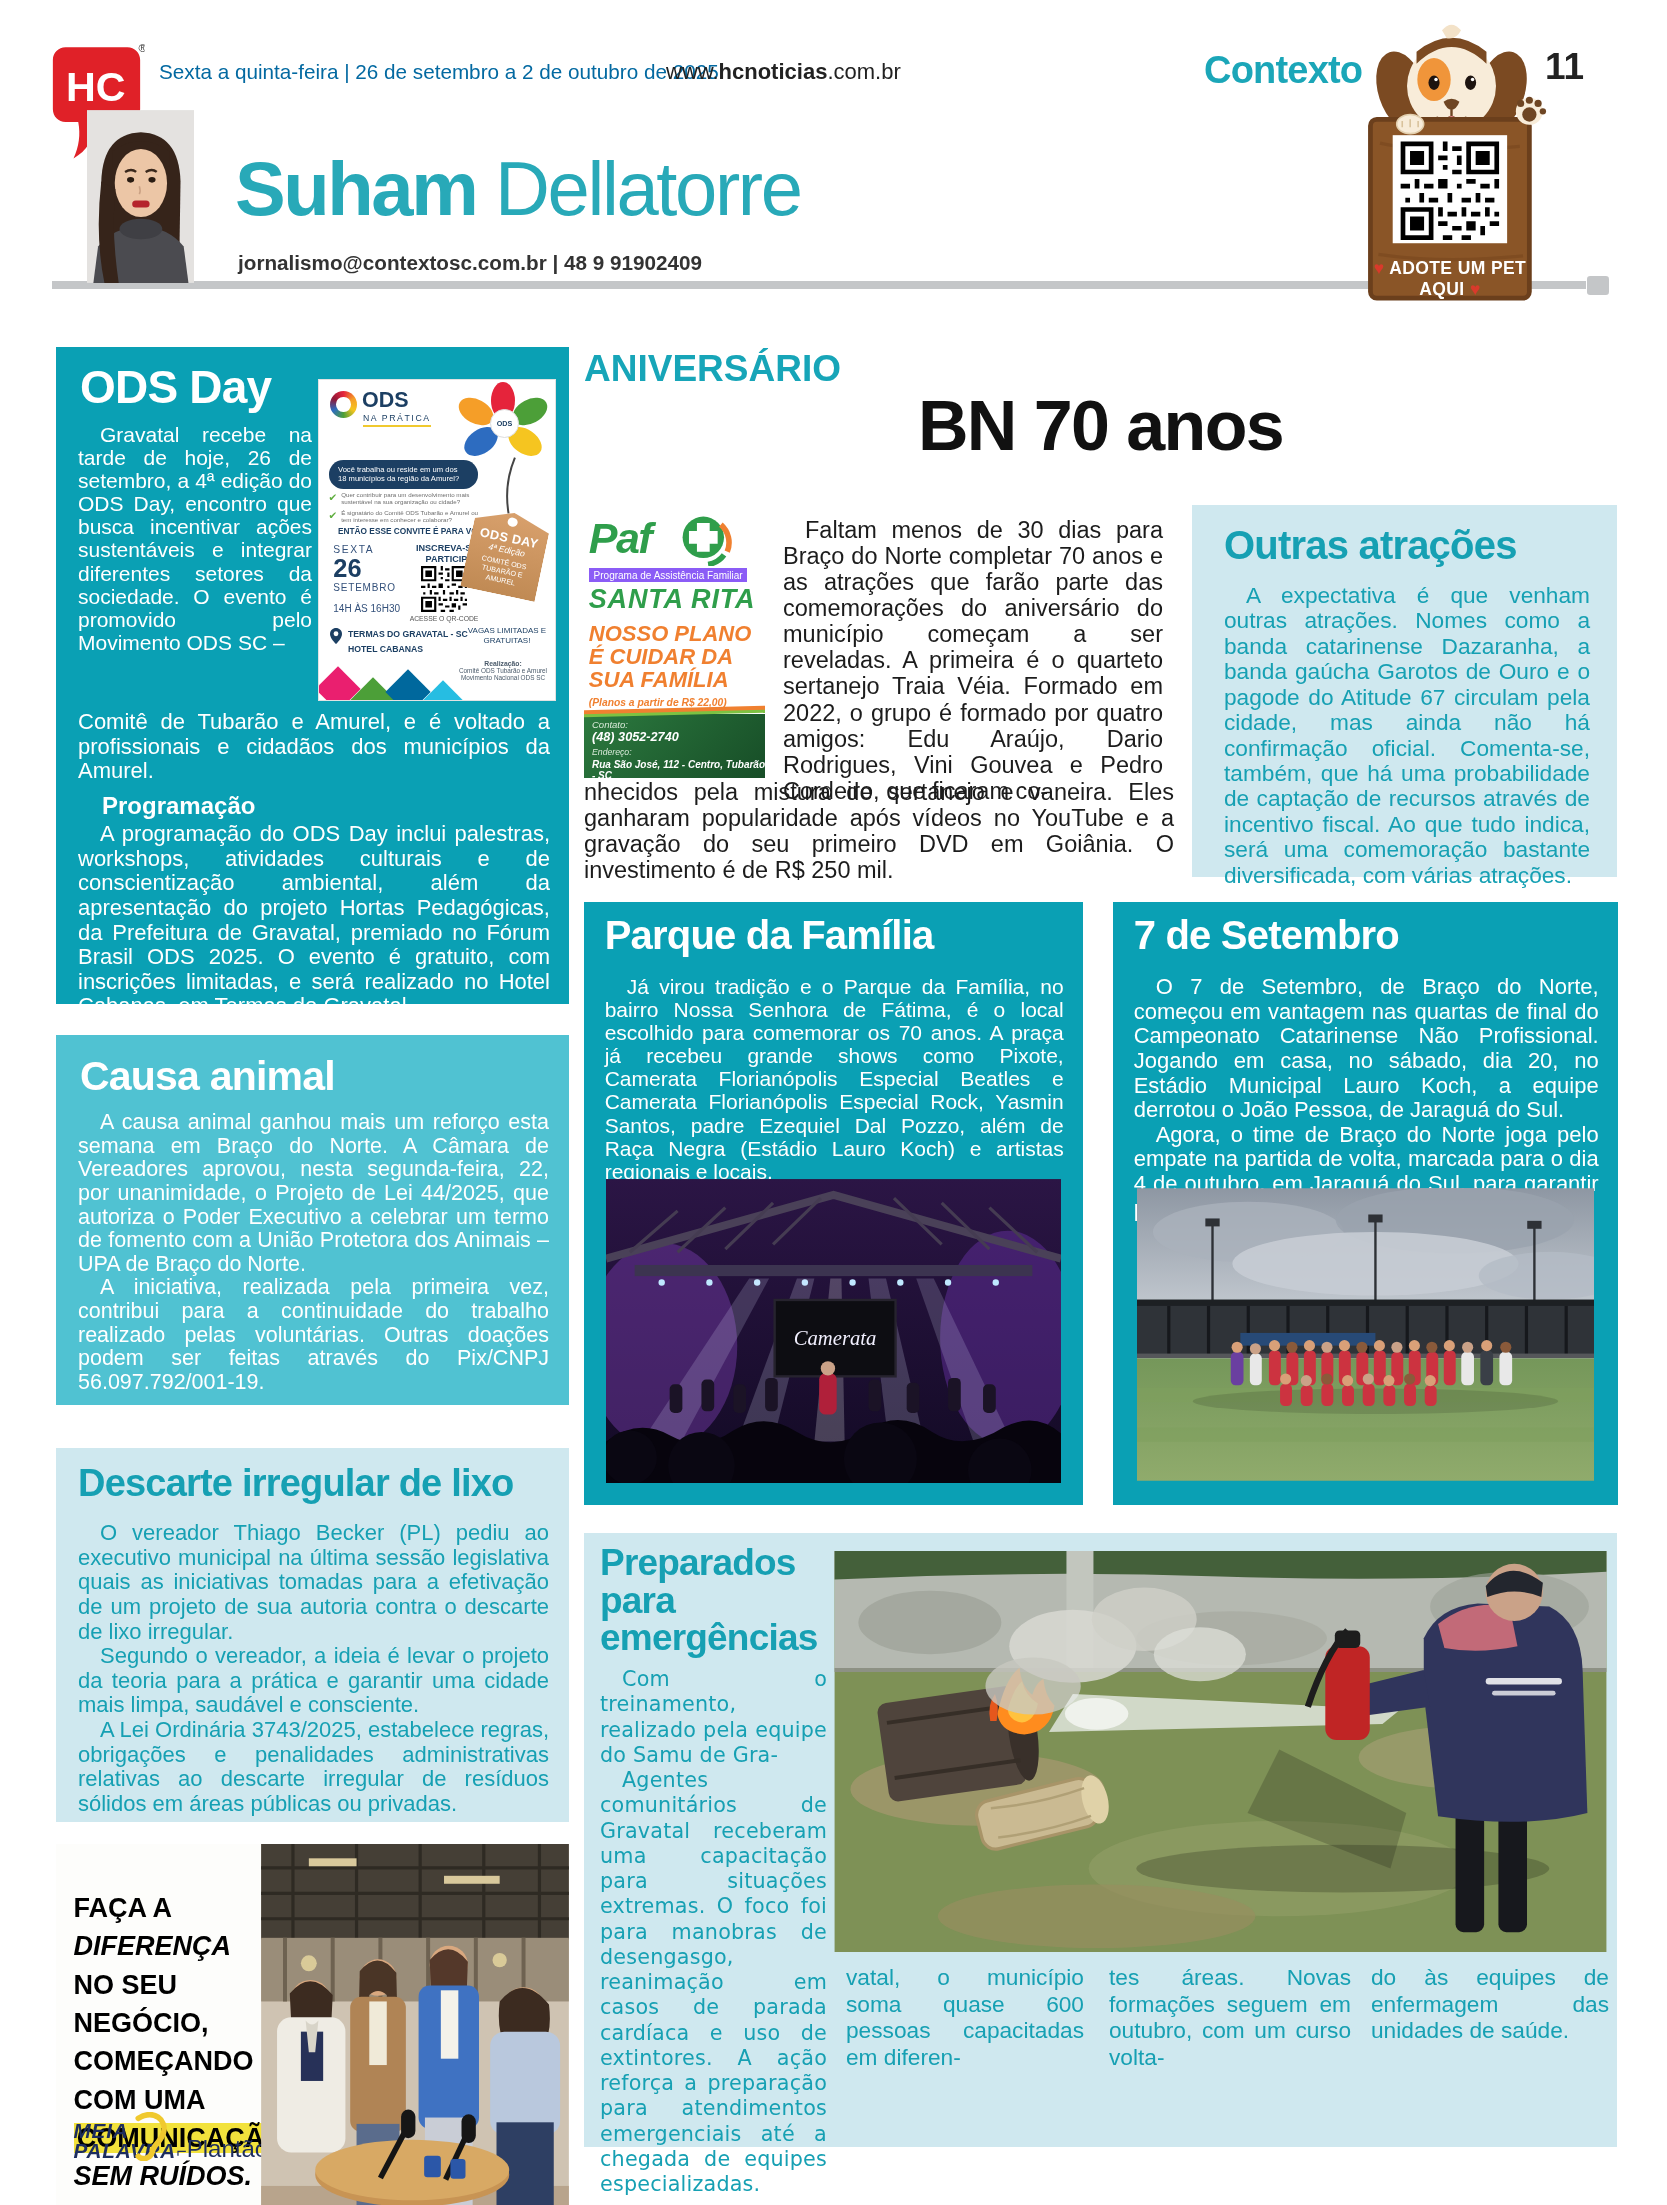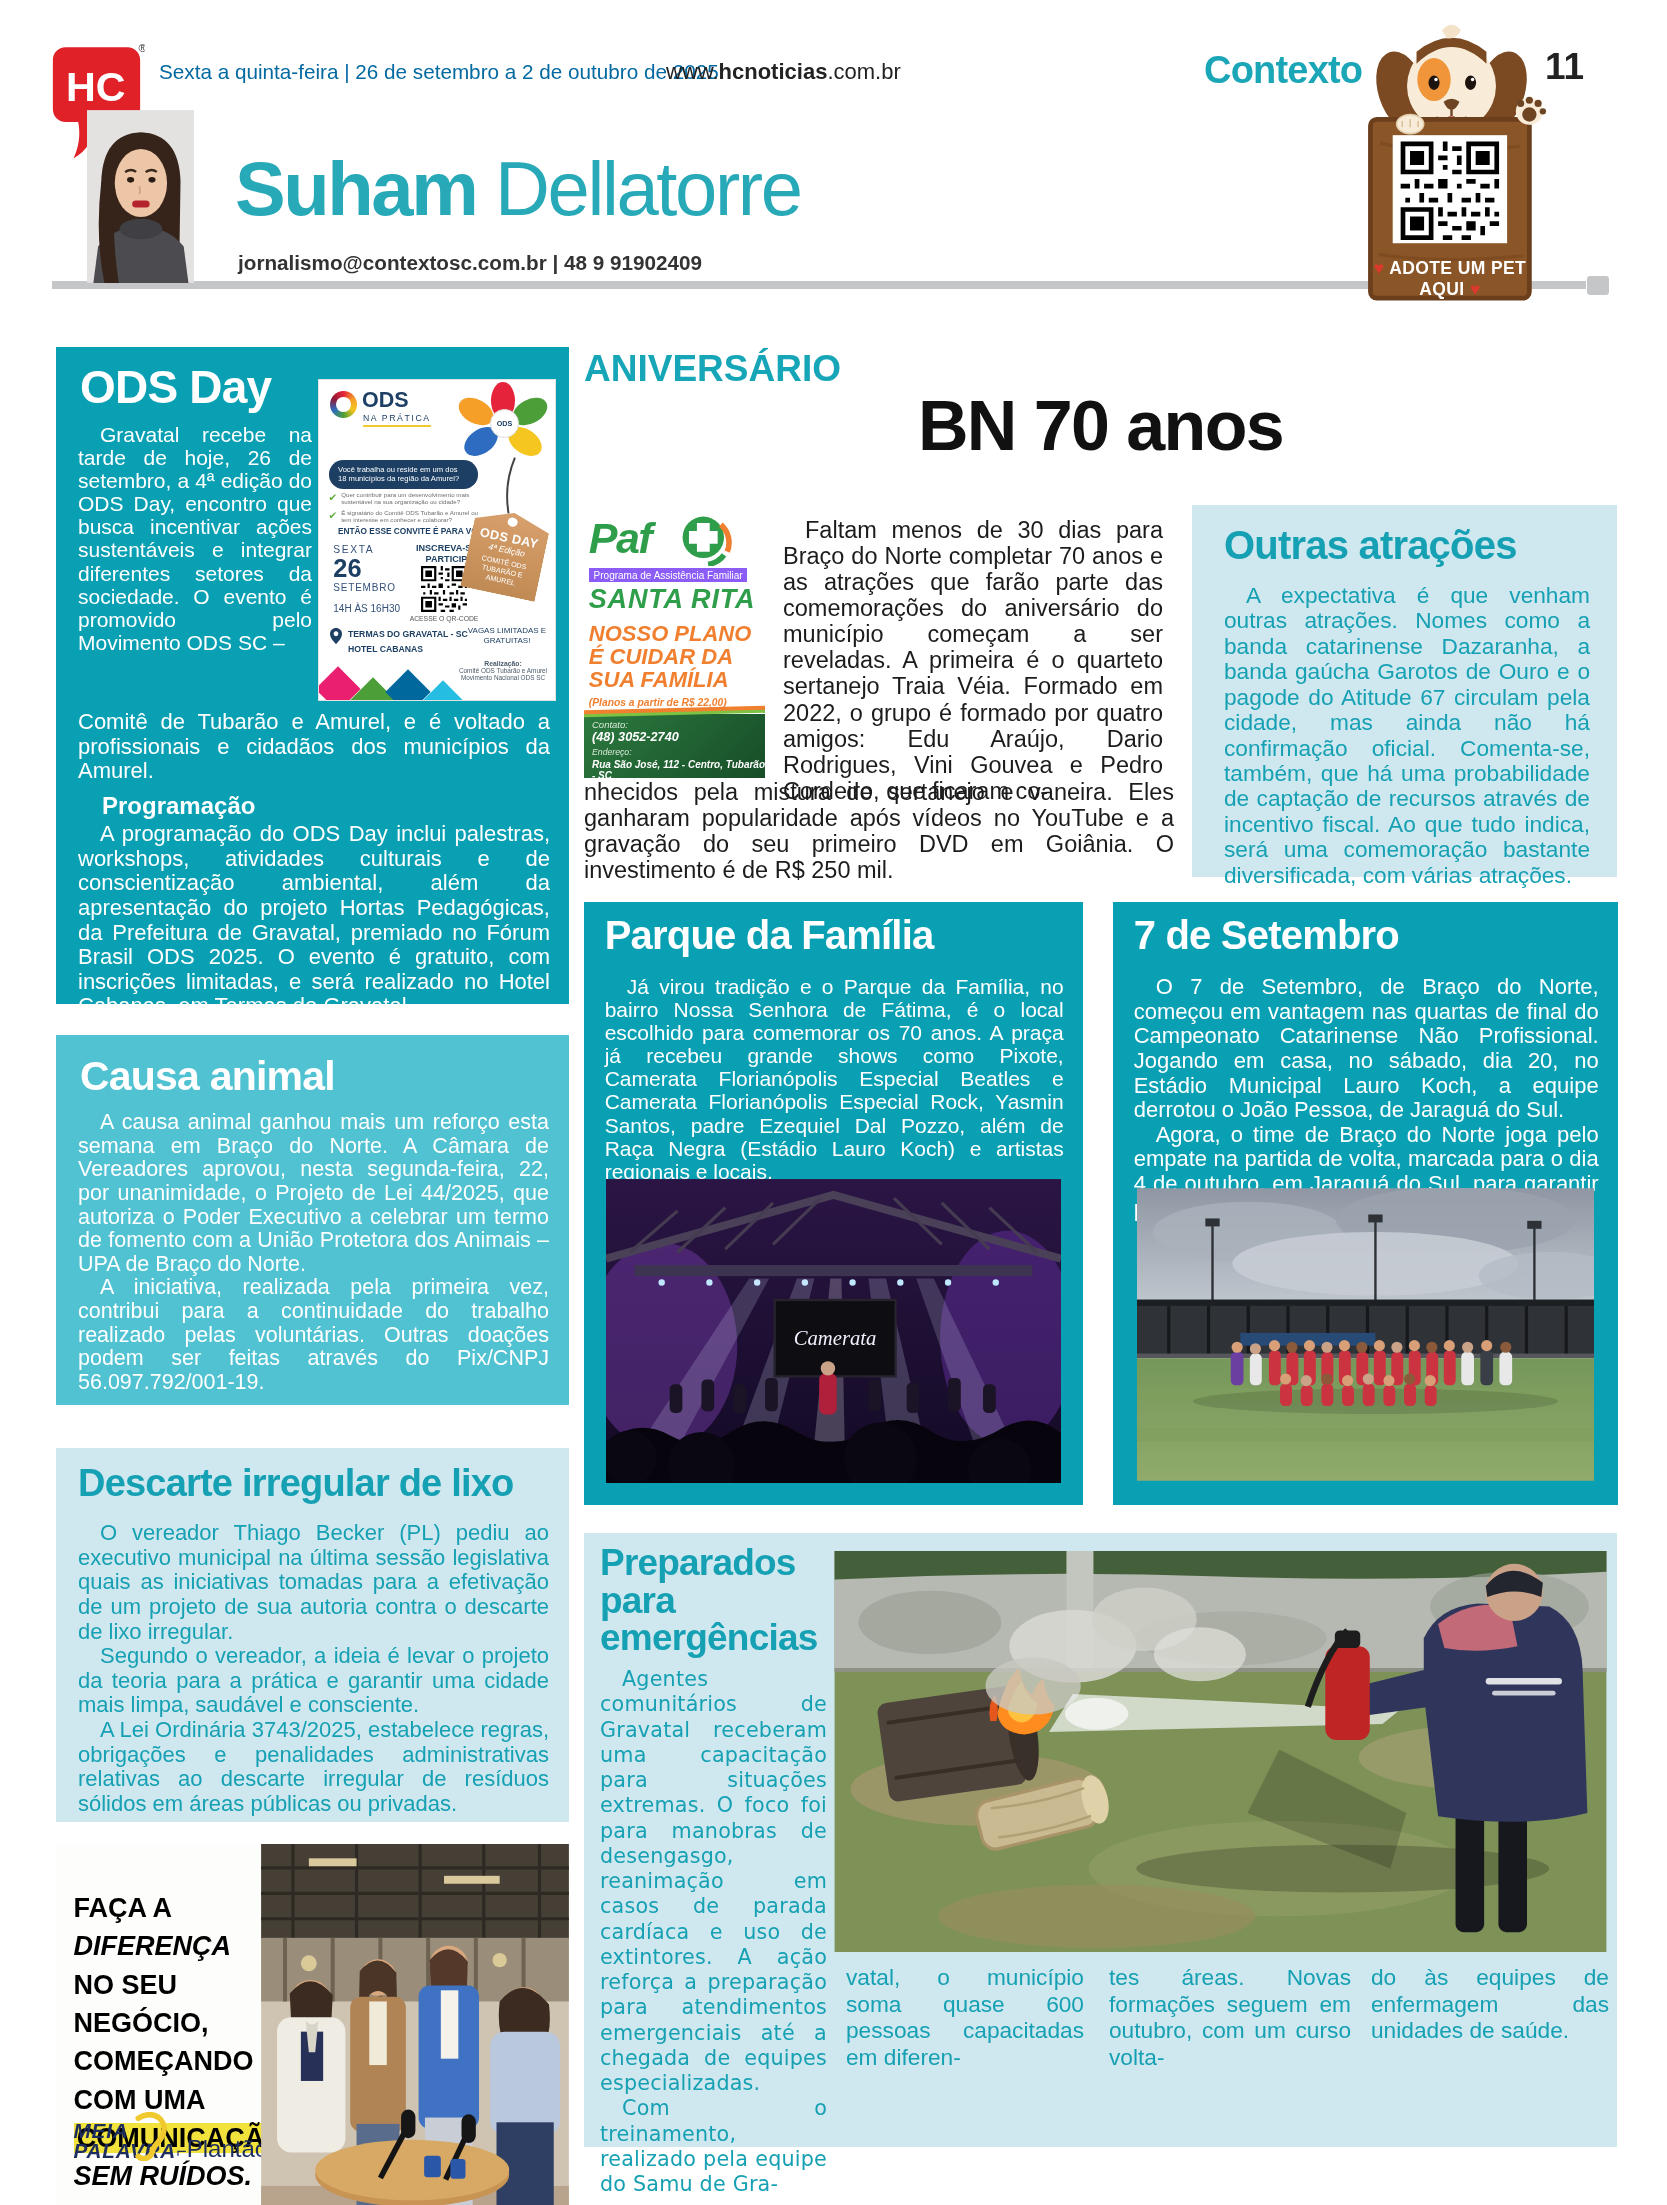--- a/index.html
+++ b/index.html
@@ -453,22 +453,22 @@
           <rect x="362" y="248" width="15" height="26" rx="6" fill="#cc3340"></rect>
             <circle cx="369" cy="242" r="7" fill="#d9a078"></circle>
         </g>
       </svg>
     </div>
   </div>
 
   <div class="abs palebox" style="left:584px;top:1533px;width:1033px;height:614px;">
     <div class="abs tttl" style="left:16px;top:11px;width:238px;font-size:37px;line-height:1.02;">Preparados para emergências</div>
     <div class="abs tbody jt" style="left:16px;top:134px;width:227px;font-size:20.7px;line-height:1.22;font-family:'DejaVu Sans',sans-serif;letter-spacing:0.2px;">
+      <p class="ind">Com o treinamento, realizado pela equipe do Samu de Gra-</p>
       <p class="ind">Agentes comunitários de Gravatal receberam uma capacitação para situações extremas. O foco foi para manobras de desengasgo, reanimação em casos de parada cardíaca e uso de extintores. A ação reforça a preparação para atendimentos emergenciais até a chegada de equipes especializadas.</p>
-      <p class="ind">Com o treinamento, realizado pela equipe do Samu de Gra-</p>
     </div>
 
     <div class="abs" style="left:250px;top:17.5px;width:773px;height:401px;">
       <svg viewBox="0 0 972 505" style="width:100%;height:100%">
         <rect width="972" height="505" fill="#7e9156"></rect>
         <rect width="972" height="150" fill="#b5b9b1"></rect>
         <path d="M0 0 h972 v26 q-250 14 -486 6 q-240 -8 -486 4 z" fill="#44603a"></path>
         <ellipse cx="120" cy="90" rx="90" ry="40" fill="#9da197" opacity="0.7"></ellipse>
         <ellipse cx="500" cy="110" rx="120" ry="34" fill="#a6aaa0" opacity="0.7"></ellipse>
         <ellipse cx="850" cy="70" rx="100" ry="44" fill="#9da197" opacity="0.6"></ellipse>

